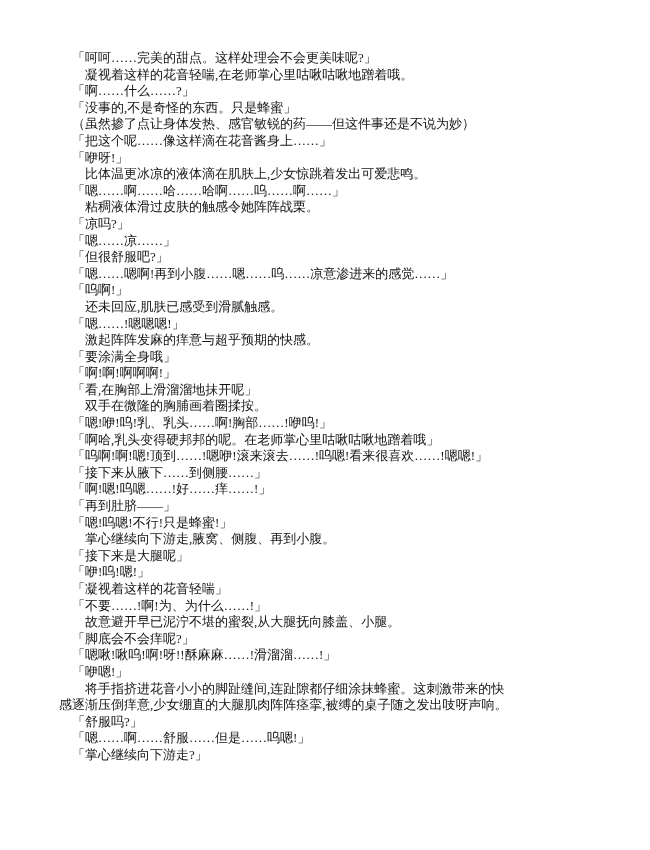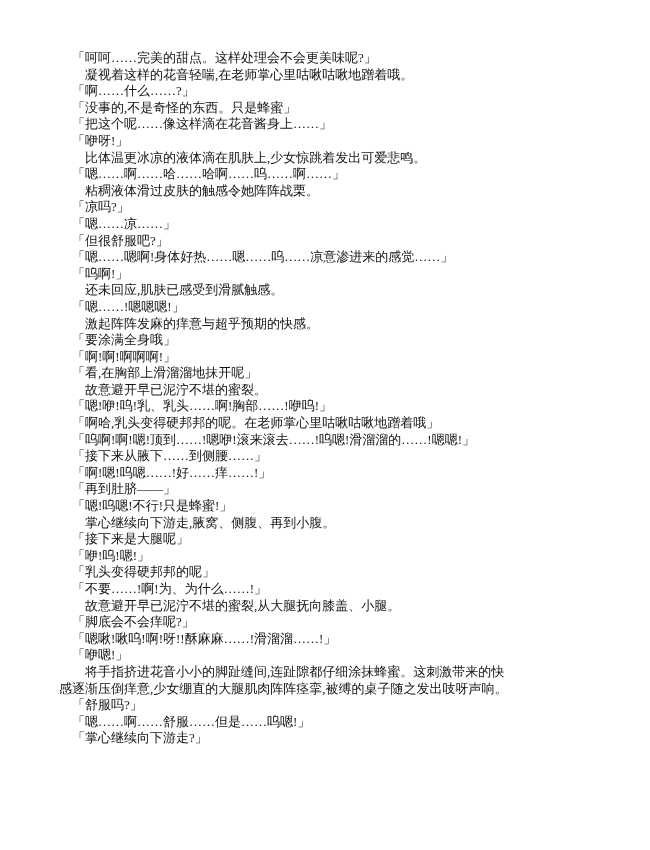--- a/index.html
+++ b/index.html
@@ -32,48 +32,49 @@
 </style>
 </head>
 <body>
 
 <div class="page">
   <div class="text-block">
     <div class="line">　「呵呵……完美的甜点。这样处理会不会更美味呢?」</div>
     <div class="line">　　凝视着这样的花音轻喘,在老师掌心里咕啾咕啾地蹭着哦。</div>
     <div class="line">　「啊……什么……?」</div>
     <div class="line">　「没事的,不是奇怪的东西。只是蜂蜜」</div>
+    <div class="line">　（虽然掺了点让身体发热、感官敏锐的药——但这件事还是不说为妙）</div>
     <div class="line">　「把这个呢……像这样滴在花音酱身上……」</div>
     <div class="line">　「咿呀!」</div>
     <div class="line">　　比体温更冰凉的液体滴在肌肤上,少女惊跳着发出可爱悲鸣。</div>
     <div class="line">　「嗯……啊……哈……哈啊……呜……啊……」</div>
     <div class="line">　　粘稠液体滑过皮肤的触感令她阵阵战栗。</div>
     <div class="line">　「凉吗?」</div>
     <div class="line">　「嗯……凉……」</div>
     <div class="line">　「但很舒服吧?」</div>
-    <div class="line">　「嗯……嗯啊!身体好热……嗯……呜……凉意渗进来的感觉……」</div>
+    <div class="line">　「嗯……嗯啊!再到小腹……嗯……呜……凉意渗进来的感觉……」</div>
     <div class="line">　「呜啊!」</div>
     <div class="line">　　还未回应,肌肤已感受到滑腻触感。</div>
     <div class="line">　「嗯……!嗯嗯嗯!」</div>
     <div class="line">　　激起阵阵发麻的痒意与超乎预期的快感。</div>
     <div class="line">　「要涂满全身哦」</div>
     <div class="line">　「啊!啊!啊啊啊!」</div>
     <div class="line">　「看,在胸部上滑溜溜地抹开呢」</div>
-    <div class="line">　　故意避开早已泥泞不堪的蜜裂。</div>
+    <div class="line">　　双手在微隆的胸脯画着圈揉按。</div>
     <div class="line">　「嗯!咿!呜!乳、乳头……啊!胸部……!咿呜!」</div>
     <div class="line">　「啊哈,乳头变得硬邦邦的呢。在老师掌心里咕啾咕啾地蹭着哦」</div>
-    <div class="line">　「呜啊!啊!嗯!顶到……!嗯咿!滚来滚去……!呜嗯!滑溜溜的……!嗯嗯!」</div>
+    <div class="line">　「呜啊!啊!嗯!顶到……!嗯咿!滚来滚去……!呜嗯!看来很喜欢……!嗯嗯!」</div>
     <div class="line">　「接下来从腋下……到侧腰……」</div>
     <div class="line">　「啊!嗯!呜嗯……!好……痒……!」</div>
     <div class="line">　「再到肚脐——」</div>
     <div class="line">　「嗯!呜嗯!不行!只是蜂蜜!」</div>
     <div class="line">　　掌心继续向下游走,腋窝、侧腹、再到小腹。</div>
     <div class="line">　「接下来是大腿呢」</div>
     <div class="line">　「咿!呜!嗯!」</div>
-    <div class="line">　「乳头变得硬邦邦的呢」</div>
+    <div class="line">　「凝视着这样的花音轻喘」</div>
     <div class="line">　「不要……!啊!为、为什么……!」</div>
     <div class="line">　　故意避开早已泥泞不堪的蜜裂,从大腿抚向膝盖、小腿。</div>
     <div class="line">　「脚底会不会痒呢?」</div>
     <div class="line">　「嗯啾!啾呜!啊!呀!!酥麻麻……!滑溜溜……!」</div>
     <div class="line">　「咿嗯!」</div>
     <div class="line">　　将手指挤进花音小小的脚趾缝间,连趾隙都仔细涂抹蜂蜜。这刺激带来的快</div>
     <div class="line">感逐渐压倒痒意,少女绷直的大腿肌肉阵阵痉挛,被缚的桌子随之发出吱呀声响。</div>
     <div class="line">　「舒服吗?」</div>
     <div class="line">　「嗯……啊……舒服……但是……呜嗯!」</div>
     <div class="line">　「掌心继续向下游走?」</div>

